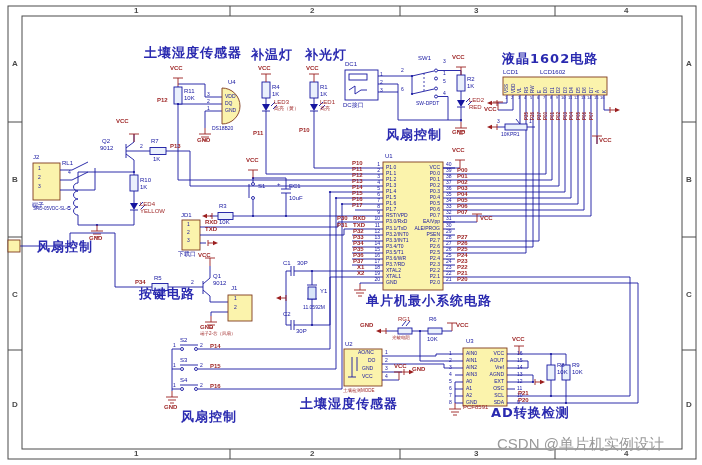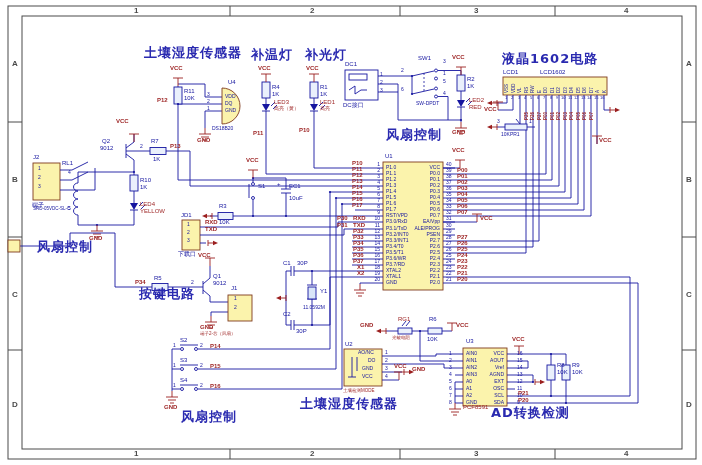--- a/index.html
+++ b/index.html
@@ -238,23 +238,25 @@
       <span class="lbl zone" style="left: 686px; top: 176px;">B</span>
       <span class="lbl zone" style="left: 686px; top: 291px;">C</span>
       <span class="lbl zone" style="left: 686px; top: 401px;">D</span>
       <span class="lbl title" style="left: 144px; top: 46px;">土壤湿度传感器</span>
       <span class="lbl title" style="left: 251px; top: 48px;">补温灯</span>
       <span class="lbl title" style="left: 305px; top: 48px;">补光灯</span>
       <span class="lbl title" style="left: 502px; top: 52px;">液晶1602电路</span>
       <span class="lbl title" style="left: 386px; top: 128px;">风扇控制</span>
       <span class="lbl title" style="left: 37px; top: 240px;">风扇控制</span>
       <span class="lbl title" style="left: 139px; top: 287px;">按键电路</span>
+      <span class="lbl title" style="left: 366px; top: 294px;">单片机最小系统电路</span>
       <span class="lbl title" style="left: 181px; top: 410px;">风扇控制</span>
       <span class="lbl title" style="left: 300px; top: 397px;">土壤湿度传感器</span>
       <span class="lbl title" style="left: 491px; top: 406px;">AD转换检测</span>
+      <span class="lbl wm" style="left: 497px; top: 436px;">CSDN @单片机实例设计</span>
       <span class="lbl net" style="left: 170px; top: 65px;">VCC</span>
       <span class="lbl des" style="left: 184px; top: 88px;">R11</span>
       <span class="lbl des" style="left: 184px; top: 95px;">10K</span>
       <span class="lbl net" style="left: 157px; top: 97px;">P12</span>
       <span class="lbl des" style="left: 228px; top: 79px;">U4</span>
       <span class="lbl num" style="left: 207px; top: 92px;">3</span>
       <span class="lbl num" style="left: 207px; top: 99px;">2</span>
       <span class="lbl num" style="left: 207px; top: 106px;">1</span>
       <span class="lbl pin" style="left: 225px; top: 94px;">VDD</span>
       <span class="lbl pin" style="left: 225px; top: 101px;">DQ</span>

